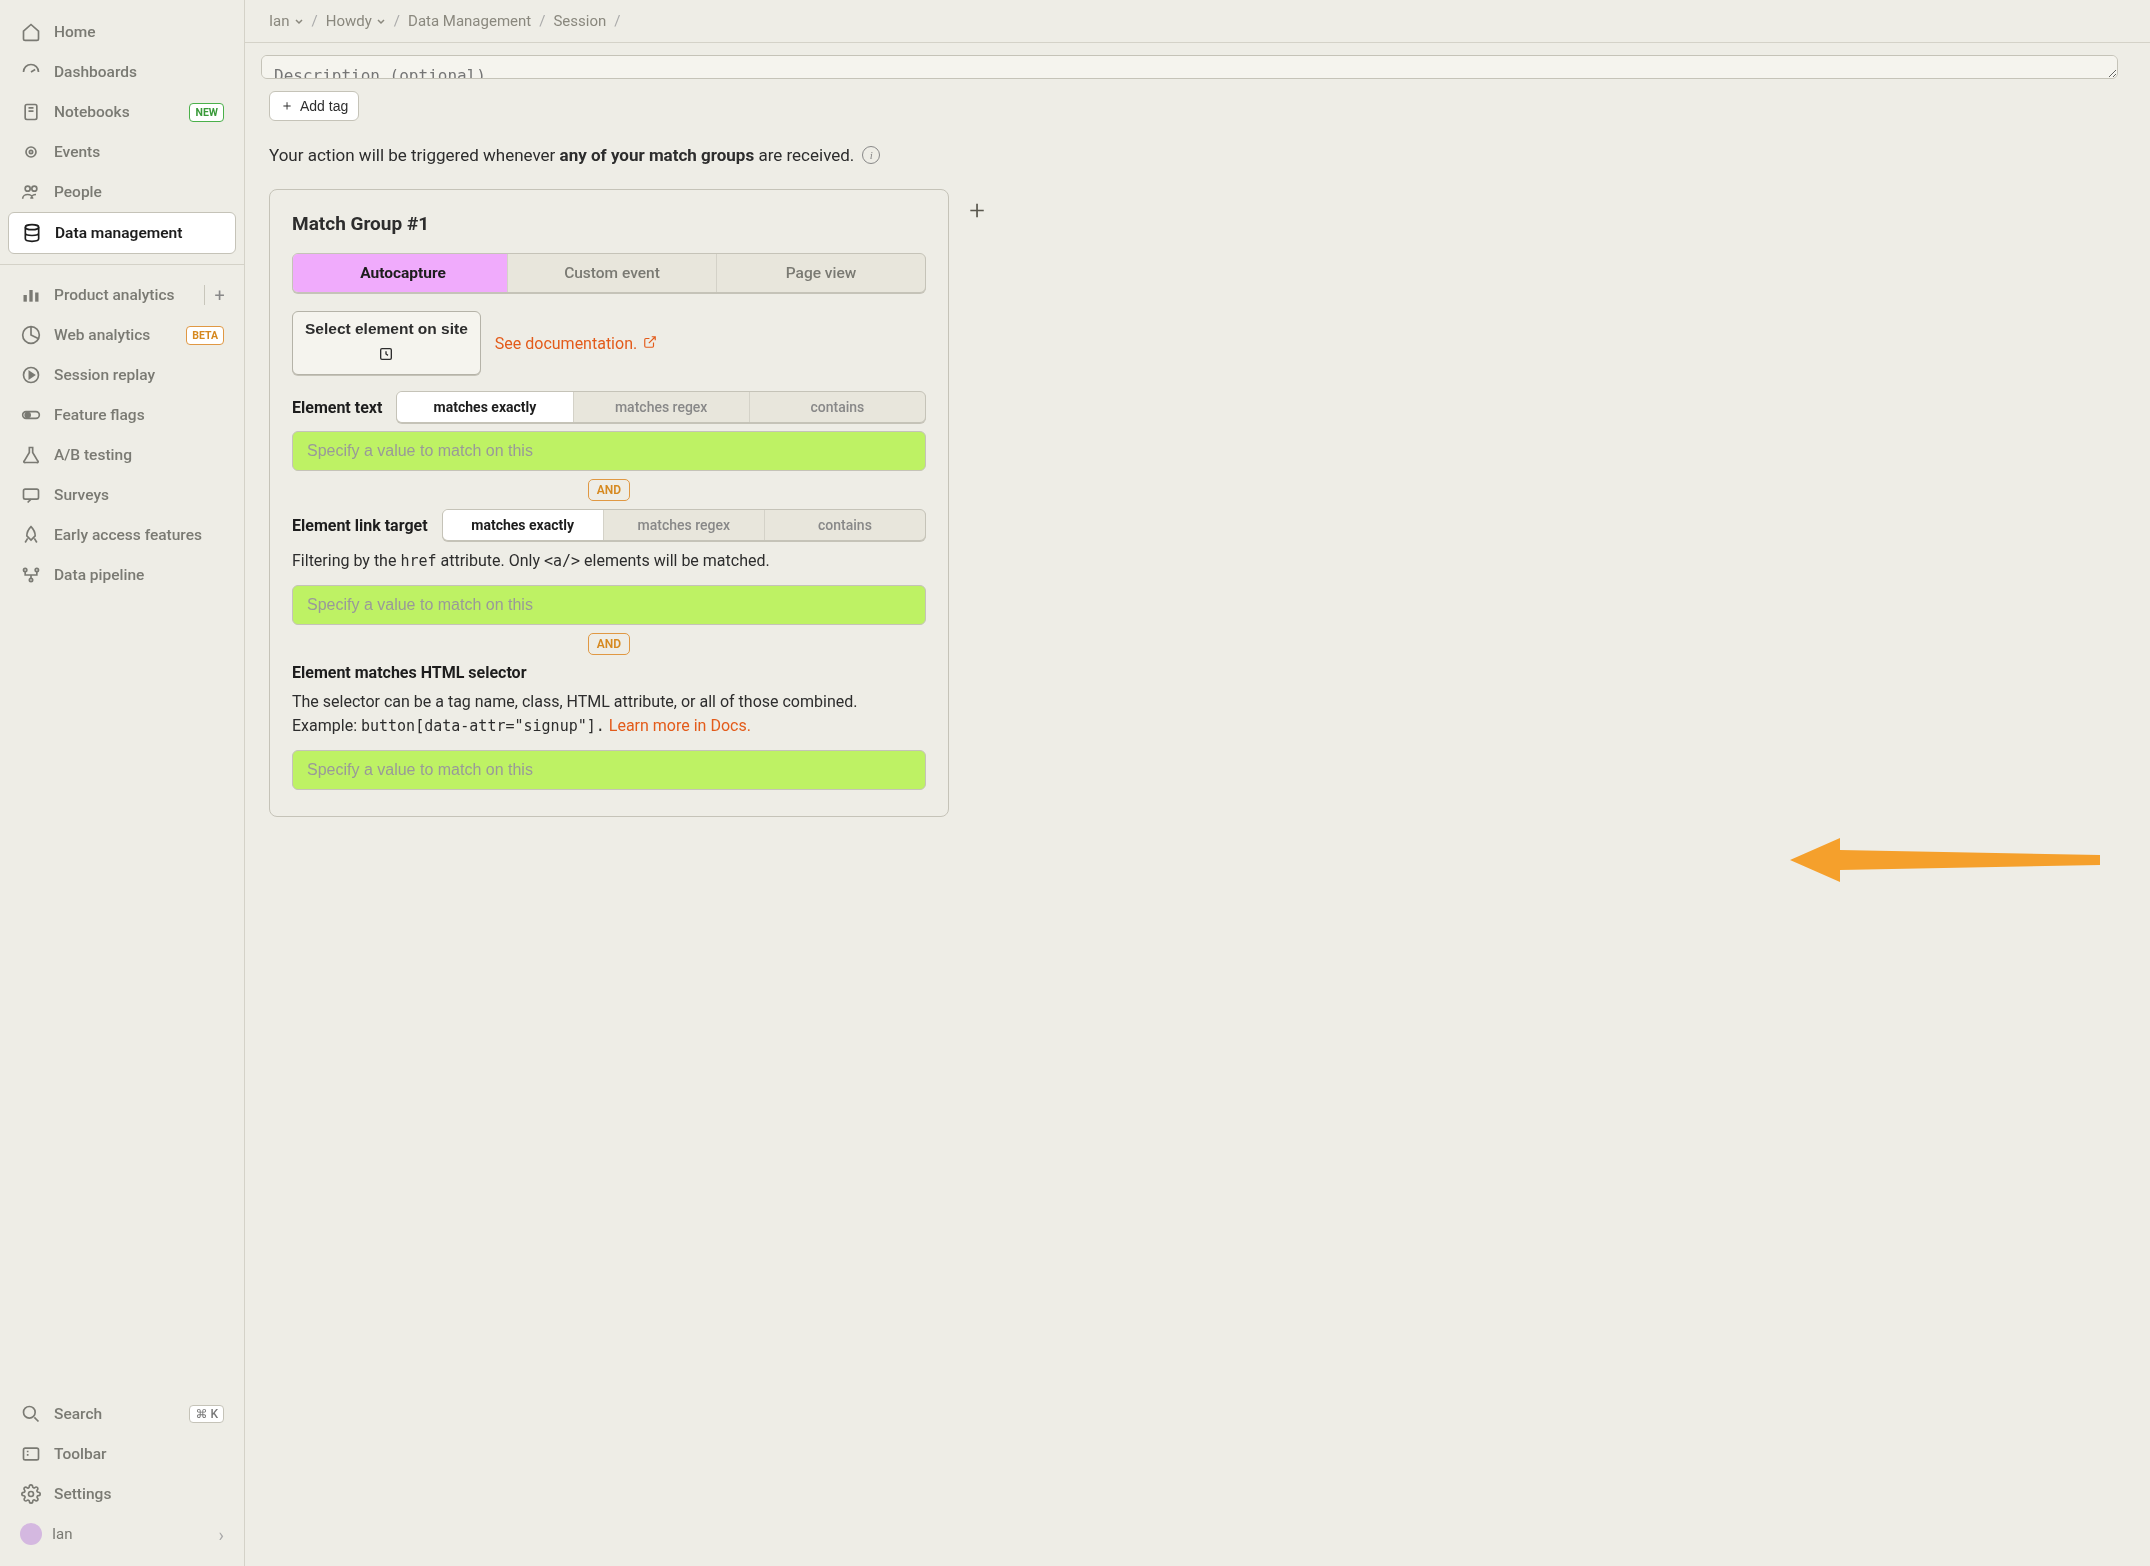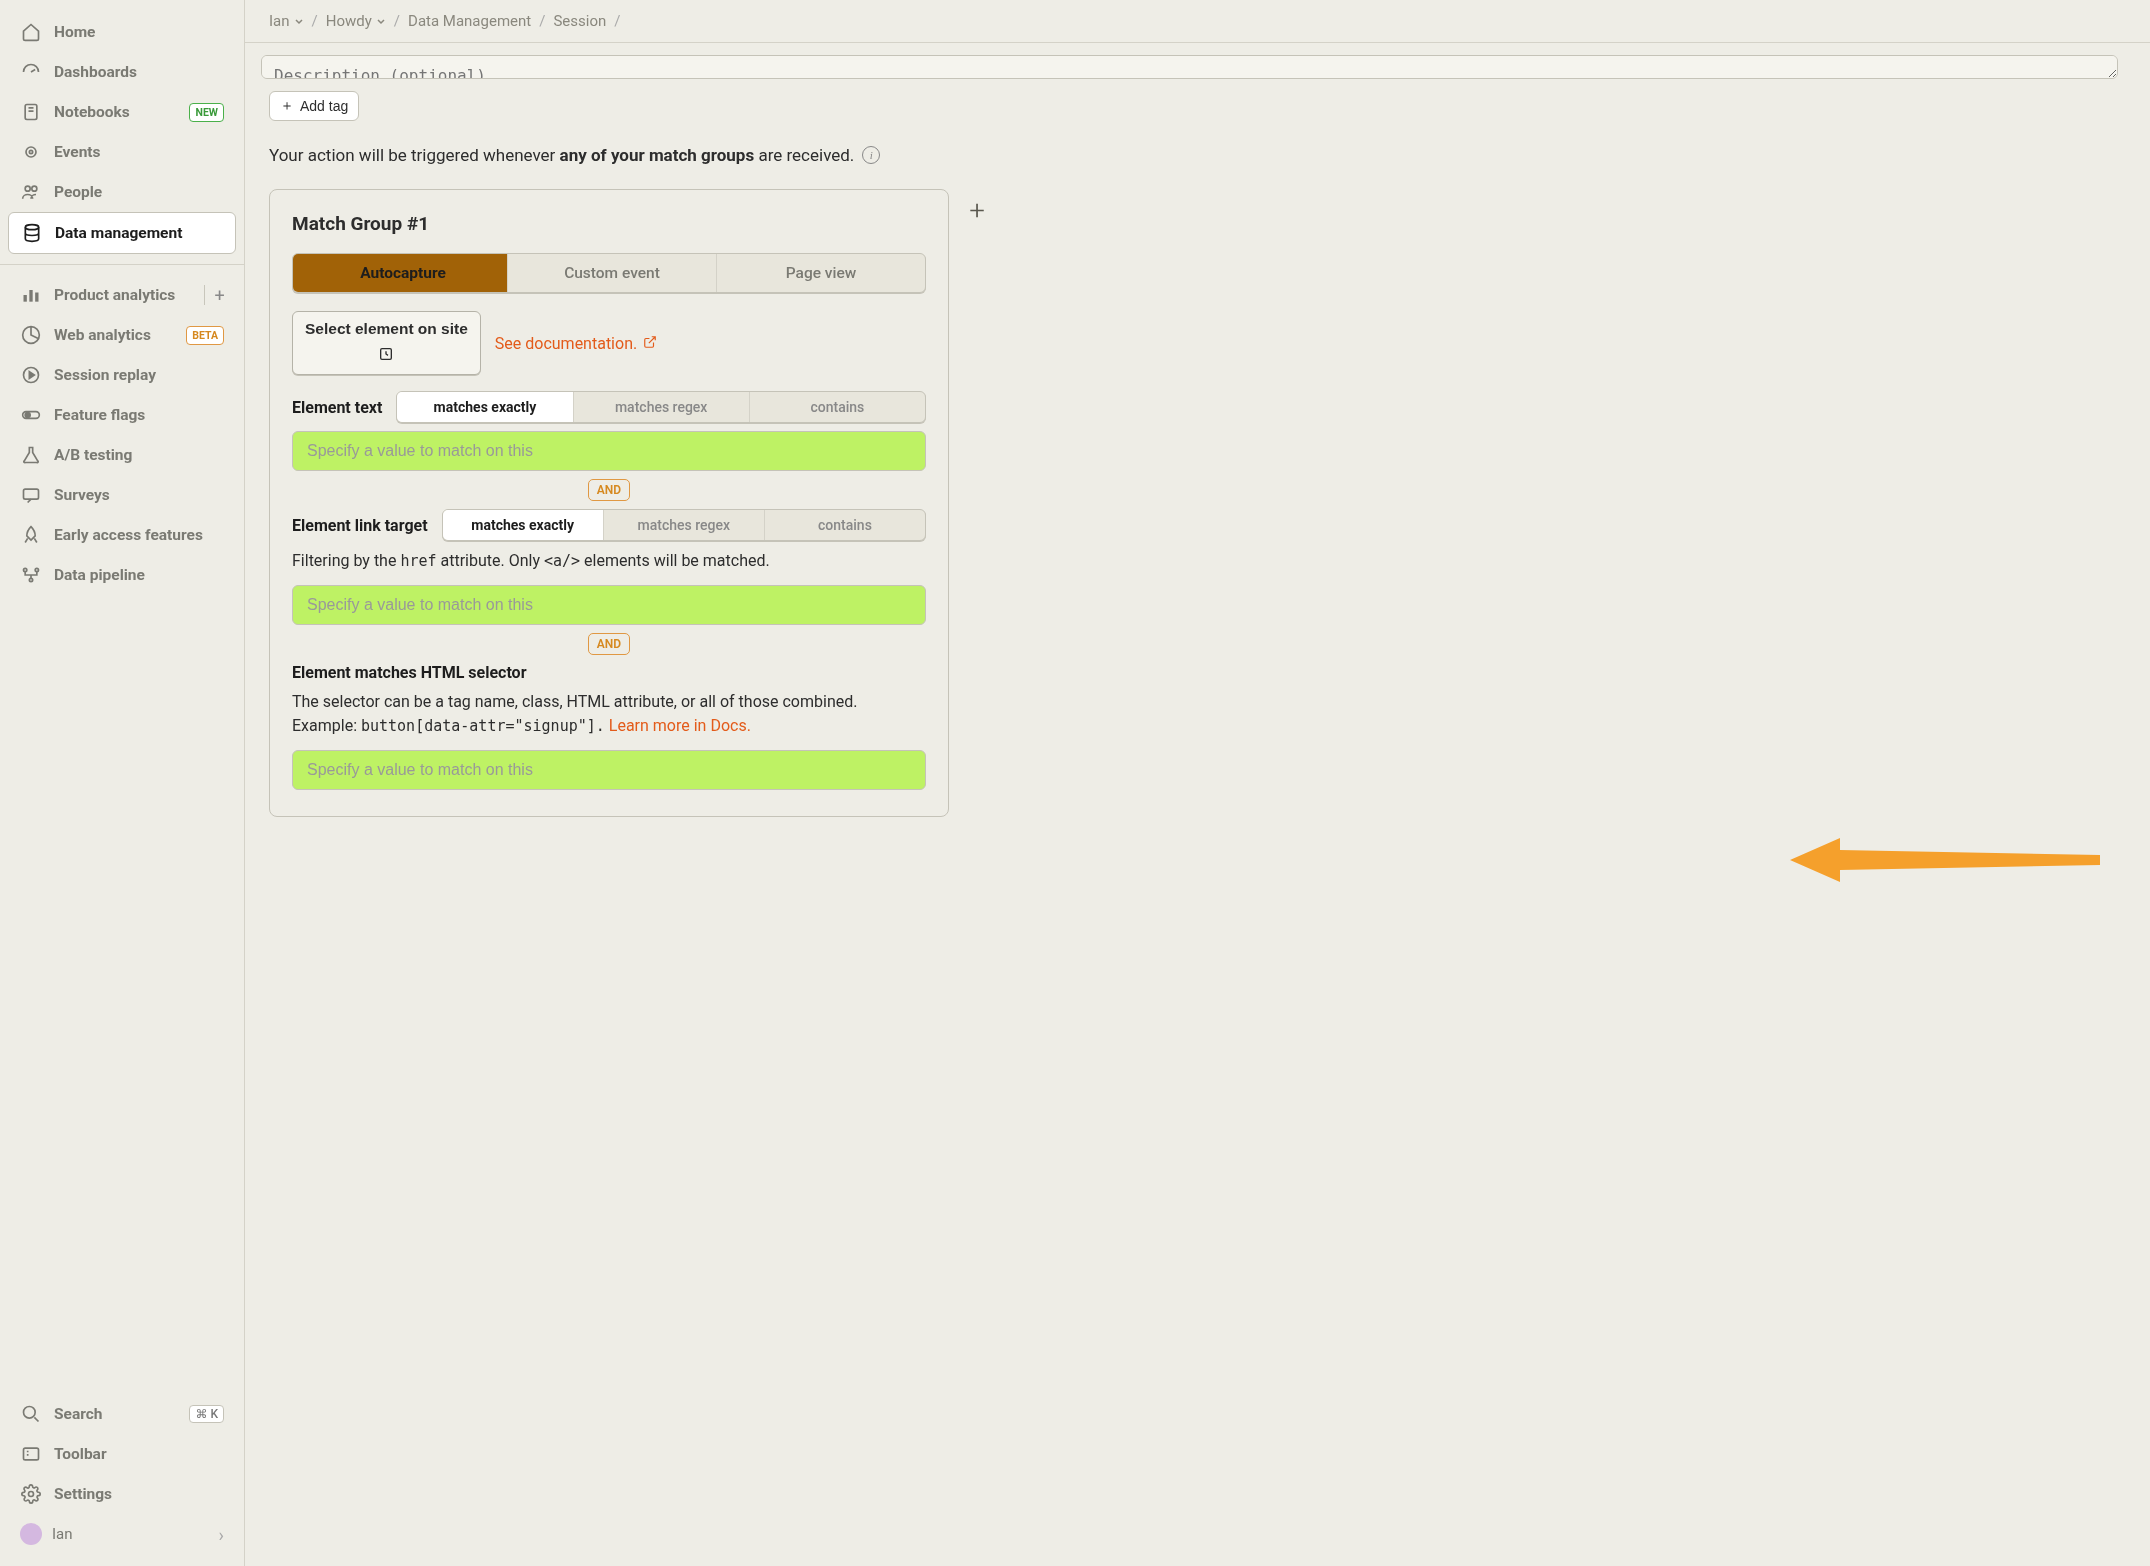--- a/index.html
+++ b/index.html
@@ -34,21 +34,21 @@
   font-weight: 500;
   font-size: 15.5px;
 }
 .nav-item.active {
   background: #fff;
   color: #1d1d1d;
   border: 1px solid #c5c3b8;
   font-weight: 600;
 }
 .nav-item .icon { width: 22px; height: 22px; display: flex; align-items: center; justify-content: center; flex-shrink: 0; }
-.nav-item .label { flex: 1; font-weight: bold; }
+.nav-item .label { flex: 1; }
 .badge-new {
   background: #fff;
   border: 1.5px solid #4ab04a;
   color: #3a9a3a;
   font-size: 10.5px;
   font-weight: 700;
   padding: 2px 5px;
   border-radius: 4px;
 }
 .badge-beta {
@@ -166,21 +166,21 @@
   flex: 1;
   text-align: center;
   padding: 10px;
   font-size: 15.5px;
   font-weight: 500;
   color: #7a7a73;
   border-right: 1px solid #d4d2c8;
   cursor: pointer;
 }
 .tab:last-child { border-right: none; }
-.tab.active { background: #a16207; color: #1d1d1d; font-weight: 700; padding-left: 16px; }
+.tab.active { background: #f0abfc; color: #1d1d1d; font-weight: 700; padding-left: 16px; }
 
 .inline-row { display: flex; align-items: center; gap: 14px; margin-bottom: 16px; flex-wrap: wrap; }
 .btn-secondary {
   display: inline-flex; align-items: center; gap: 8px;
   border: 1px solid #b5b3a8; background: #f5f4ee;
   border-radius: 6px; padding: 8px 12px;
   font-size: 15.5px; font-weight: 600; color: #2d2d2d;
   cursor: pointer;
   box-shadow: 0 1px 0 #c5c3b8;
   flex-direction: column;

